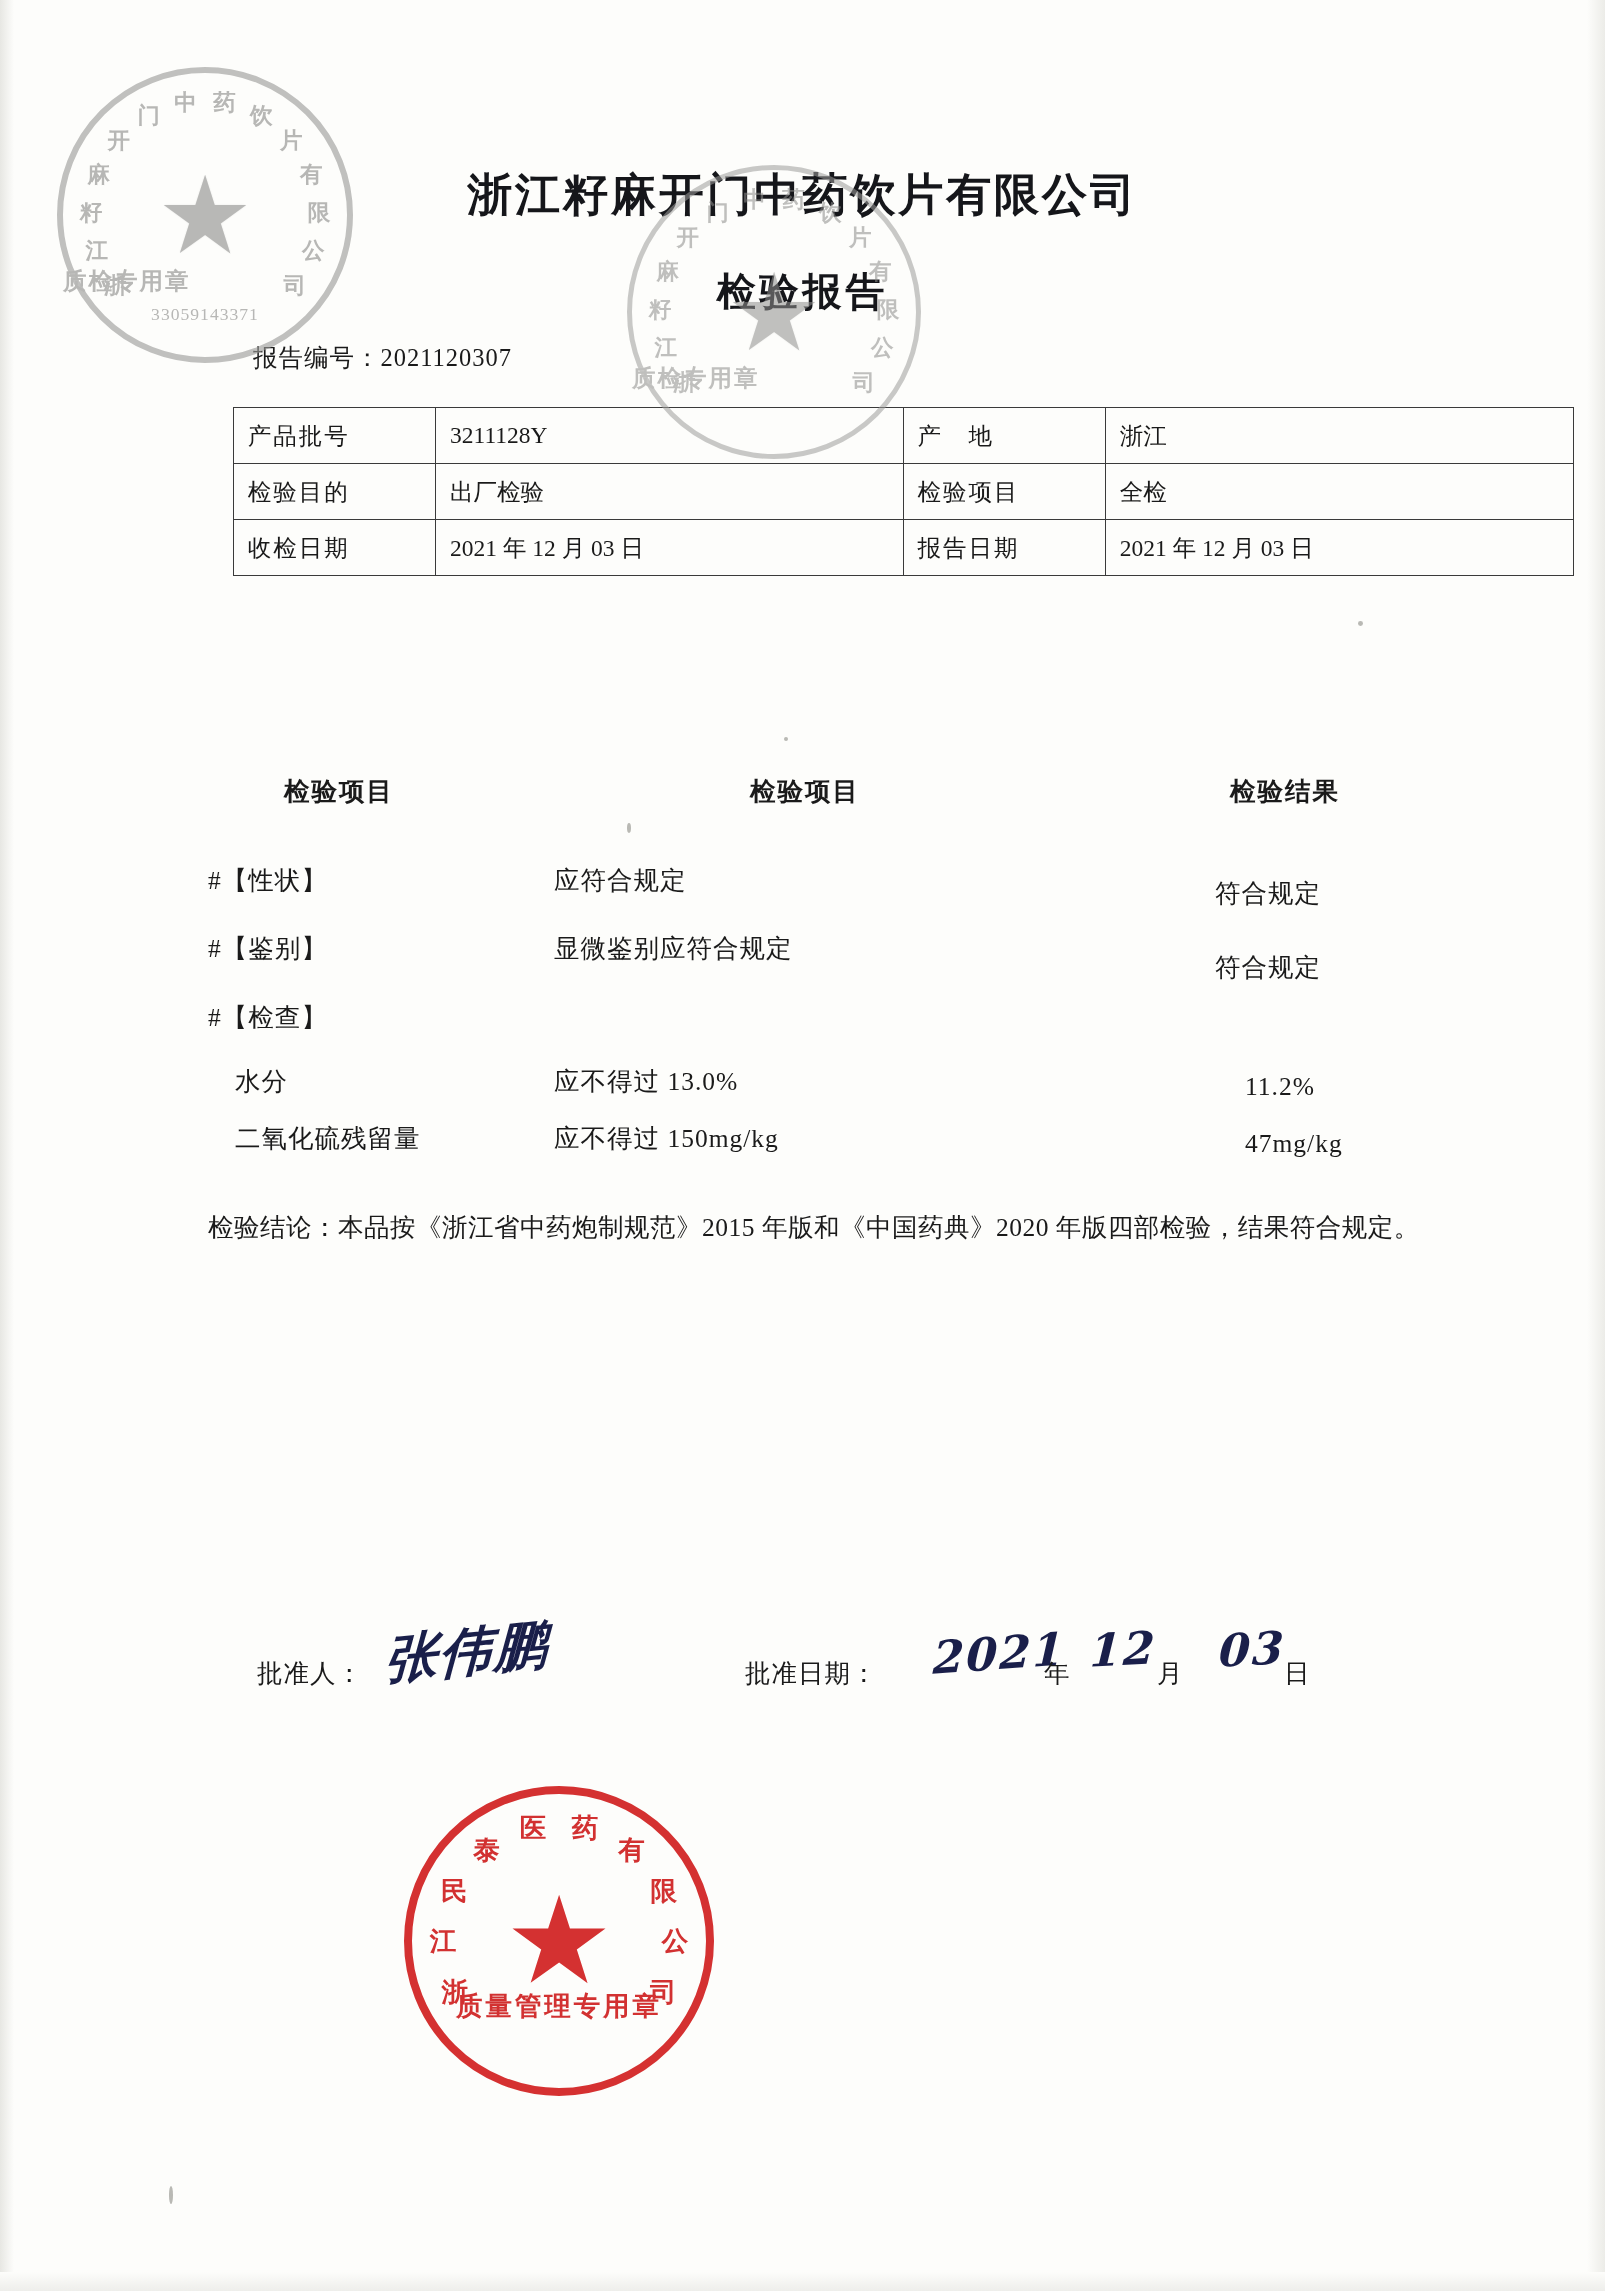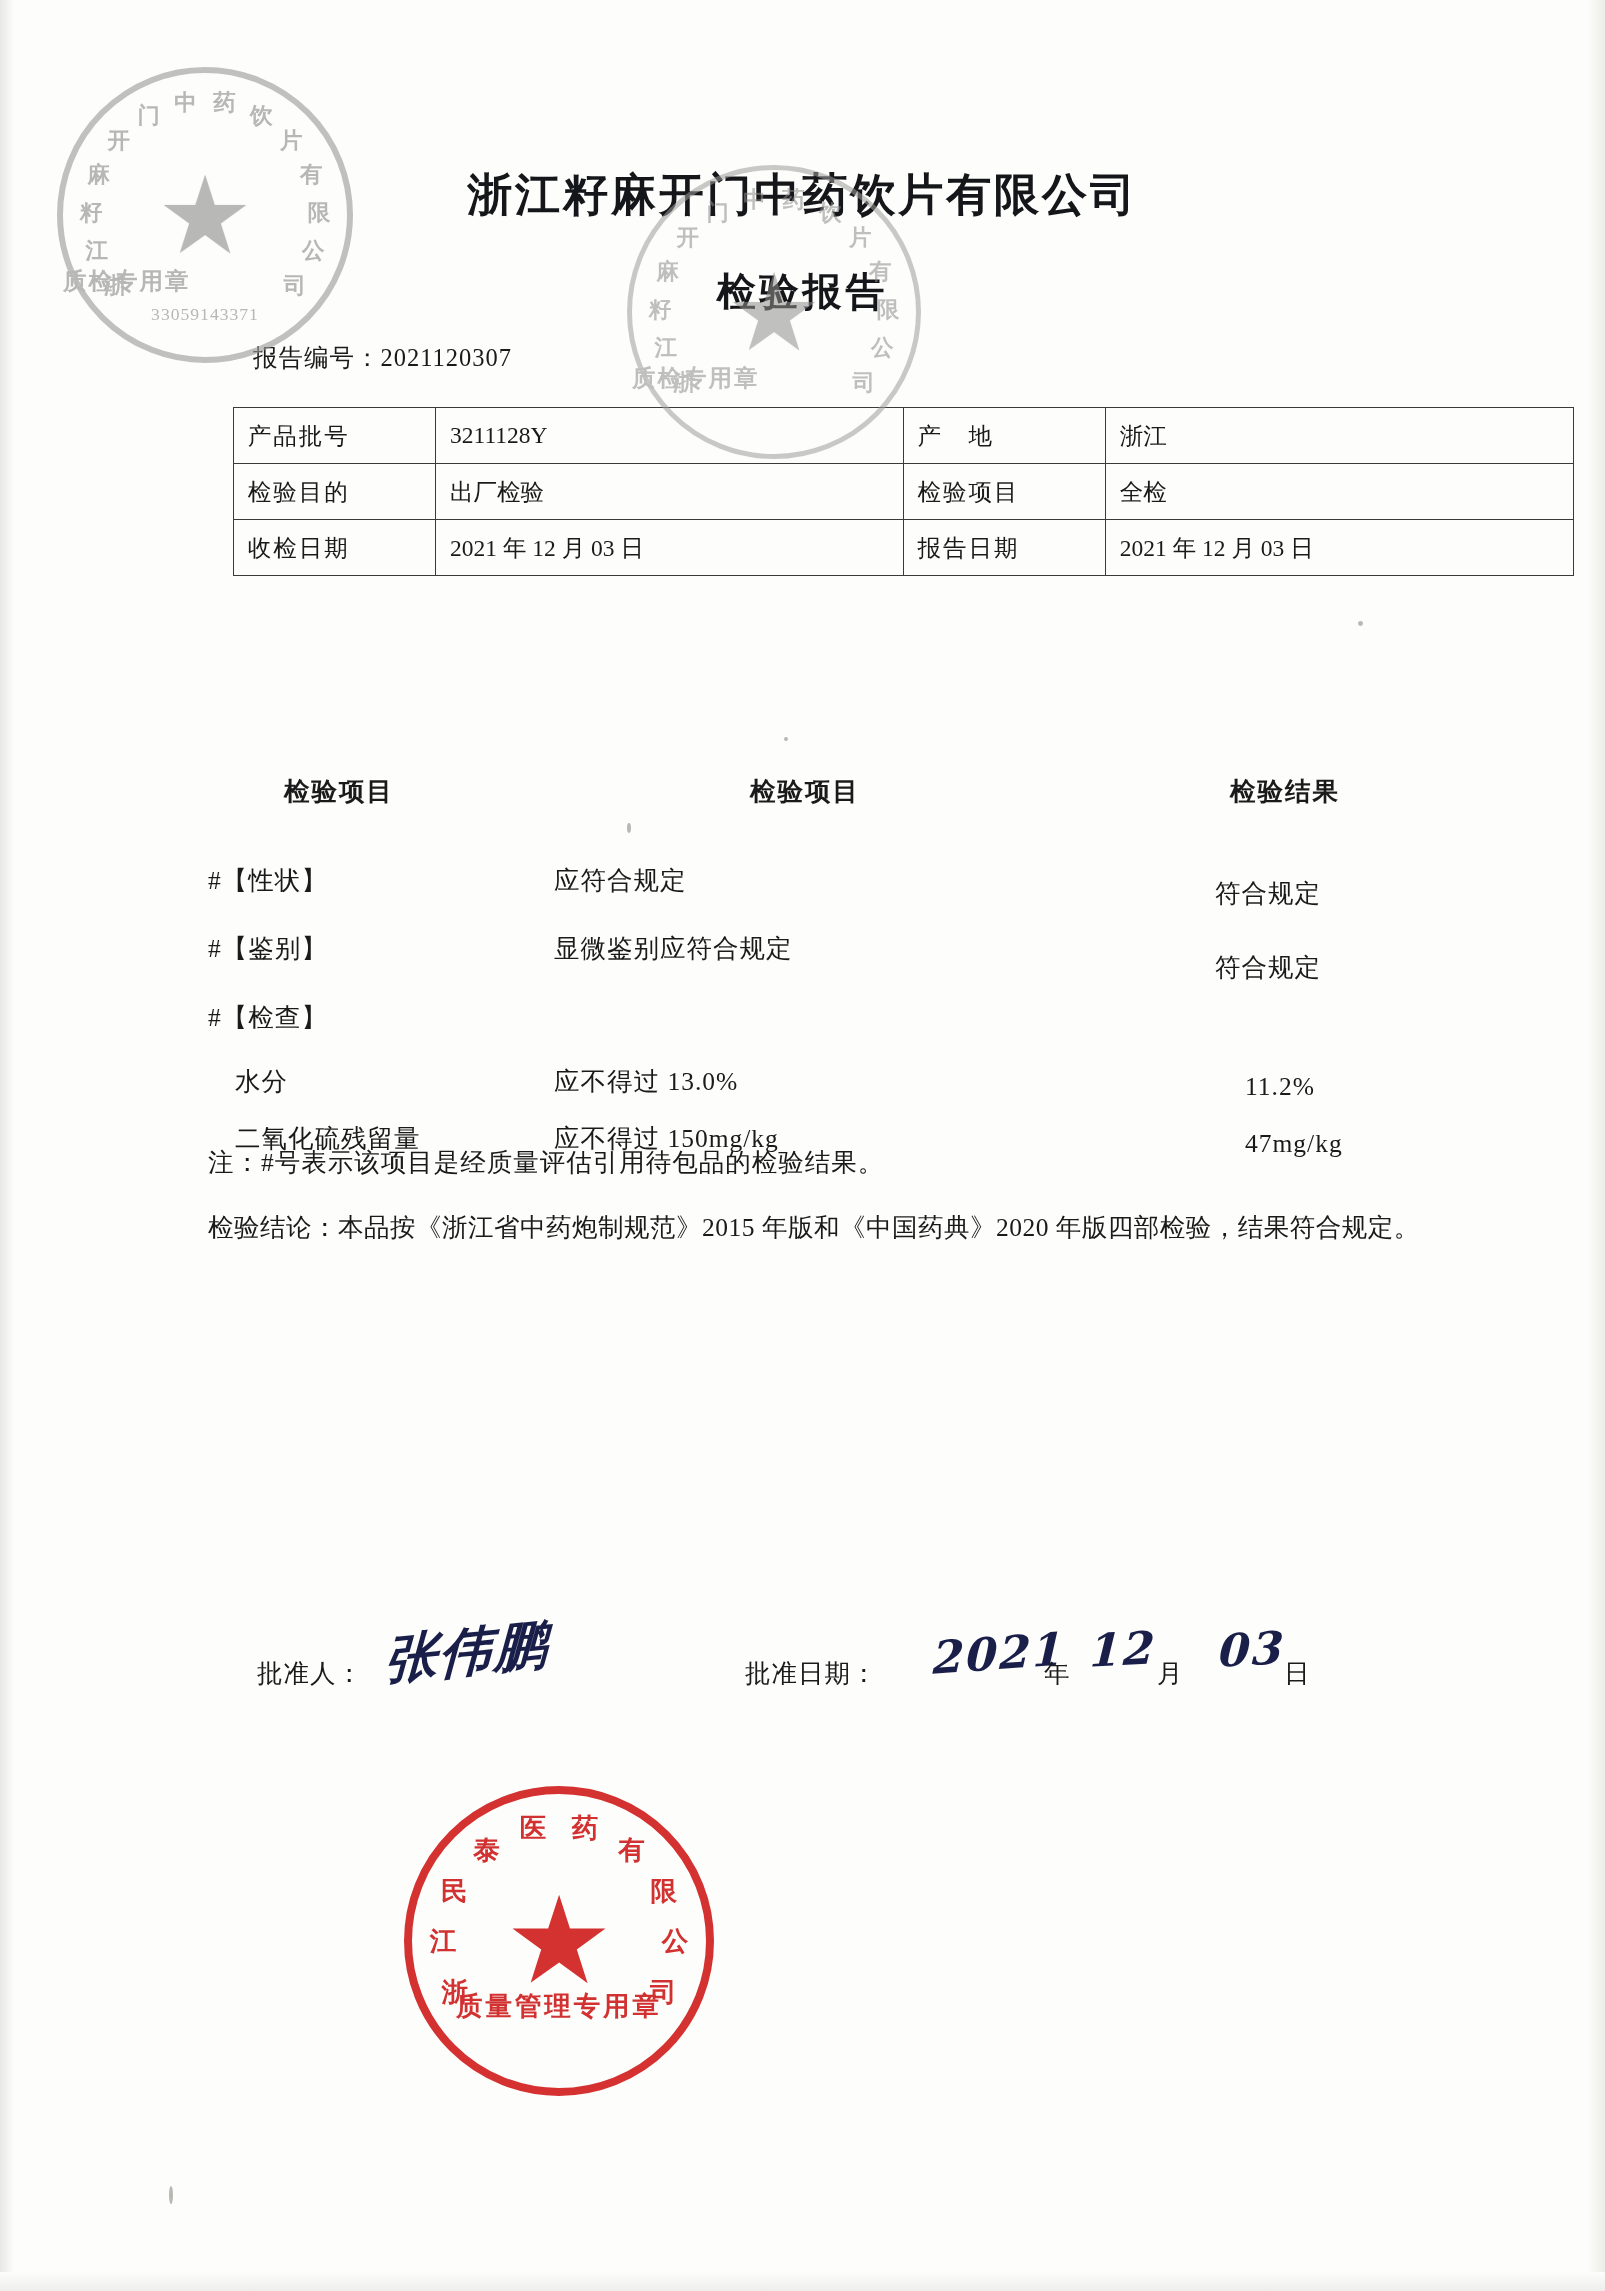--- a/index.html
+++ b/index.html
@@ -317,21 +317,20 @@
   <div class="row col-item" style="top:1000px;">#【检查】</div>
 
   <div class="row indent" style="top:1064px;">水分</div>
   <div class="row col-std" style="top:1064px;">应不得过 13.0%</div>
   <div class="row col-res-b" style="top:1072px;">11.2%</div>
 
   <div class="row indent" style="top:1121px;">二氧化硫残留量</div>
   <div class="row col-std" style="top:1121px;">应不得过 150mg/kg</div>
   <div class="row col-res-b" style="top:1129px;">47mg/kg</div>
 
-  <div class="note">注：#号表示该项目是经质量评估引用待包品的检验结果。</div>
   <div class="conclusion">检验结论：本品按《浙江省中药炮制规范》2015 年版和《中国药典》2020 年版四部检验，结果符合规定。</div>
 
   <div class="sig-label sig-approver">批准人：</div>
   <div class="handwriting hw-name">张伟鹏</div>
 
   <div class="sig-label sig-date">批准日期：</div>
   <div class="handwriting hw-year">2021</div>
   <div class="sig-y">年</div>
   <div class="handwriting hw-month">12</div>
   <div class="sig-m">月</div>

